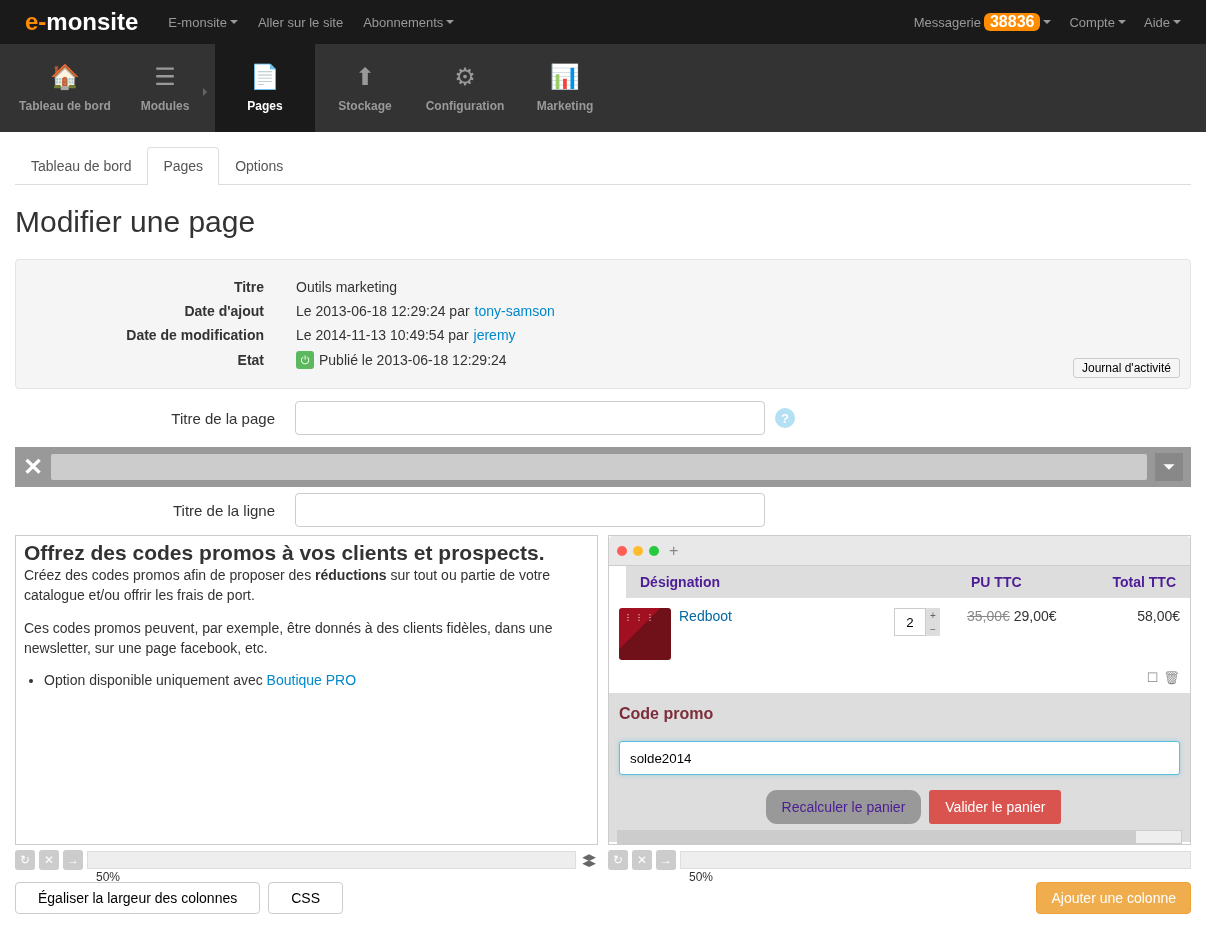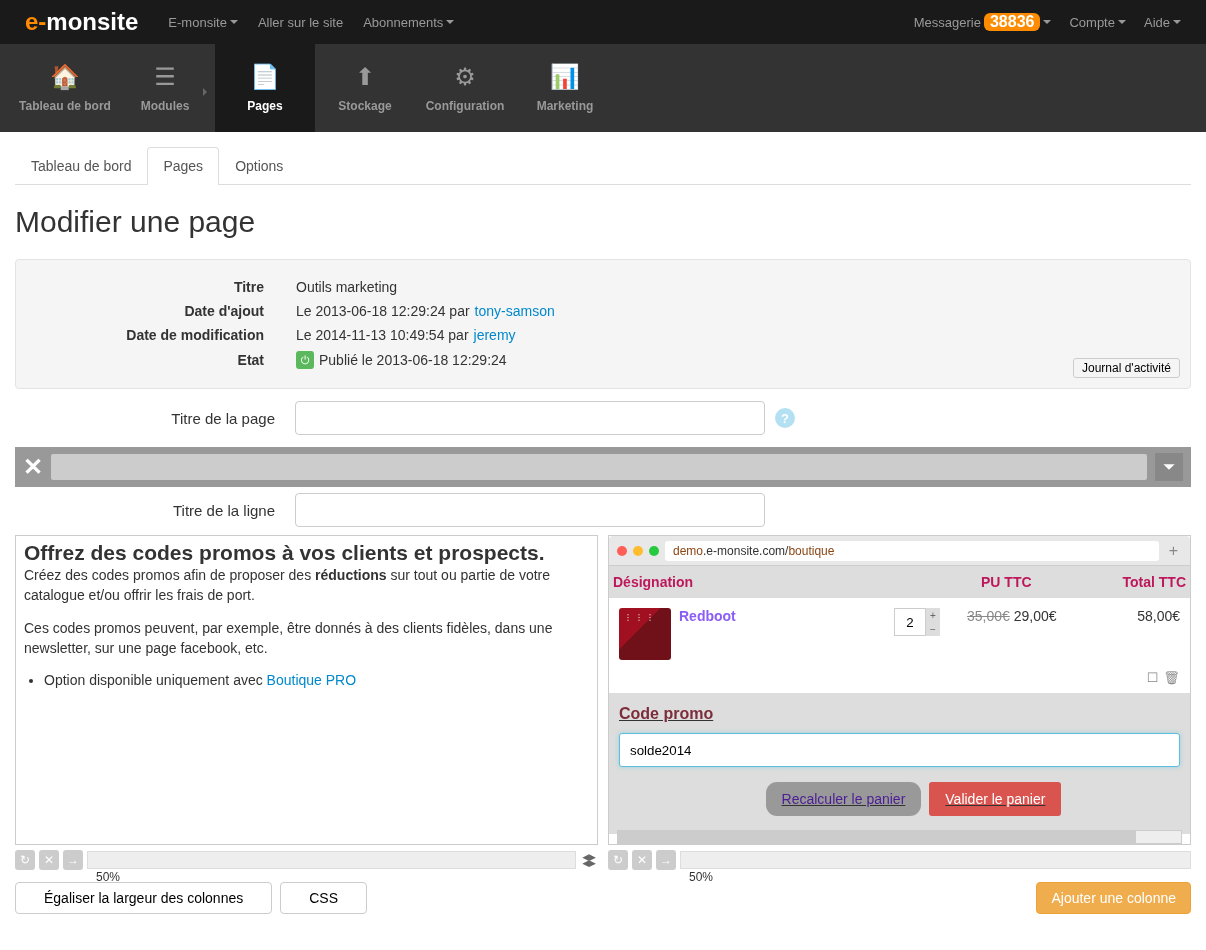--- a/index.html
+++ b/index.html
@@ -62,53 +62,53 @@
 
 
 .browser-chrome { height: 30px; background: #e8e8e8; border-bottom: 1px solid #ccc; display: flex; align-items: center; padding: 0 8px; gap: 6px; border-radius: 4px 4px 0 0; }
 .dot { width: 10px; height: 10px; border-radius: 50%; }
 .dot-r { background: #ff5f56; } .dot-y { background: #ffbd2e; } .dot-g { background: #27c93f; }
 .url-bar { flex: 1; background: #fff; height: 20px; border-radius: 3px; padding: 2px 8px; font-size: 12px; display: flex; align-items: center; }
 .url-brown { color: #8b4513; }
 .plus-tab { color: #888; font-size: 16px; cursor: pointer; padding: 0 4px; }
 
 .cart-table { padding: 0; }
-.cart-head { display: flex; background: #ddd; padding: 8px 4px; font-weight: bold; color: #be185d; font-size: 14px; }
+.cart-head { display: flex; background: #ddd; padding: 8px 14px; font-weight: bold; color: #4c1d95; font-size: 14px; margin-left: 17px; }
 .col-des { flex: 1; } .col-pu { width: 130px; } .col-tot { width: 75px; text-align: right; }
 .cart-row { display: flex; padding: 10px; align-items: flex-start; background: #fff; gap: 8px; }
 .boot-img { width: 52px; height: 52px; background: linear-gradient(135deg, #a01020 40%, #701018 40%); border-radius: 3px; position: relative; overflow: hidden; }
 .boot-img::after { content: '⋮⋮⋮'; position: absolute; color: #fff; font-size: 8px; top: 5px; left: 5px; letter-spacing: 3px; }
-.prod-name { color: #8b5cf6; font-weight: bold; flex: 1; }
+.prod-name { color: #0369a1; font-weight: normal; flex: 1; }
 .qty-cell { width: 55px; display: flex; align-items: flex-start; }
 .qty-input { width: 32px; height: 28px; text-align: center; border: 1px solid #ccc; }
 .qty-btns { display: flex; flex-direction: column; }
 .qty-btn { width: 14px; height: 14px; background: #ddd; font-size: 10px; display: flex; align-items: center; justify-content: center; cursor: pointer; color: #666; }
 .price-cell { width: 130px; font-size: 14px; margin-left: 10px; }
 .strike { text-decoration: line-through; color: #888; }
 .total-cell { width: 75px; text-align: right; }
 .row-icons { display: flex; justify-content: flex-end; gap: 5px; padding: 0 10px 8px; color: #888; font-size: 13px; }
 
-.promo-section { background: #ddd; padding: 12px 10px 18px; text-decoration: underline; }
+.promo-section { background: #ddd; padding: 12px 10px 18px; }
 .promo-title { color: #7b2d3a; font-weight: bold; font-size: 16px; margin-bottom: 10px; }
-.promo-input { width: 100%; height: 34px; border: 1px solid #5bc0de; border-radius: 3px; padding: 6px 10px; box-shadow: 0 0 4px rgba(91,192,222,0.5); }
+.promo-input { width: 100%; height: 34px; border: 1px solid #5bc0de; border-radius: 3px; padding: 6px 10px; box-shadow: 0 0 4px rgba(91,192,222,0.5); margin-top: 8px; }
 .promo-btns { display: flex; gap: 8px; justify-content: center; margin-top: 15px; }
 .btn-gray { background: #999; color: #4c1d95; padding: 9px 16px; border: none; border-radius: 11px; cursor: pointer; font-size: 14px; margin-left: 28px; }
 .btn-red { background: #d9534f; color: #fff; padding: 9px 16px; border: none; border-radius: 3px; cursor: pointer; font-size: 14px; }
 
 .col-scrollbar { position: absolute; bottom: 0; left: 8px; right: 8px; height: 14px; background: #eee; border: 1px solid #ccc; }
 .col-scrollbar-thumb { height: 100%; background: #ccc; width: 92%; }
 
 .col-footer { display: flex; align-items: center; gap: 4px; margin-top: 5px; }
 .col-foot-btn { width: 20px; height: 20px; background: #ccc; border-radius: 3px; display: flex; align-items: center; justify-content: center; color: #fff; font-size: 12px; cursor: pointer; }
 .col-track { flex: 1; background: #eee; height: 18px; border: 1px solid #ddd; position: relative; }
 .col-pct { position: absolute; left: 8px; top: 18px; font-size: 12px; }
 .resize-handles { display: flex; flex-direction: column; gap: 1px; margin: 0 2px; cursor: col-resize; color: #666; font-size: 9px; line-height: 6px; }
 
 .bottom-bar { display: flex; gap: 8px; padding: 12px 0 0; align-items: center; }
-.btn-default { background: #fff; border: 1px solid #ccc; padding: 7px 28px; border-radius: 4px; cursor: pointer; font-size: 14px; }
+.btn-default { background: #fff; border: 1px solid #ccc; padding: 7px 22px; border-radius: 4px; cursor: pointer; font-size: 14px; }
 .btn-orange { background: #f0ad4e; color: #fff; border: 1px solid #eea236; padding: 7px 14px; border-radius: 4px; cursor: pointer; font-size: 14px; margin-left: auto; }
 </style>
 </head>
 <body>
 
 <div class="navbar-top">
   <div class="logo">
     <span class="logo-e">e-</span>
       <span class="logo-rest">monsite</span>
   </div>
@@ -249,25 +249,20 @@
       <div class="resize-handles">◀▶<br>◀▶</div>
     </div>
     </div>
 
     <div style="flex:1">
     <div class="editor-col" style="padding:0">
       <div class="browser-chrome">
         <div class="dot dot-r"></div>
         <div class="dot dot-y"></div>
         <div class="dot dot-g"></div>
-        <div class="url-bar">
-              <span class="url-brown">demo</span>
-              <span>.e-monsite.com/</span>
-              <span class="url-brown">boutique</span>
-            </div>
         <div class="plus-tab">+</div>
       </div>
       <div class="cart-table">
         <div class="cart-head">
           <div class="col-des">Désignation</div>
           <div class="col-pu">PU TTC</div>
           <div class="col-tot">Total TTC</div>
         </div>
         <div class="cart-row">
           <div class="boot-img"></div>

